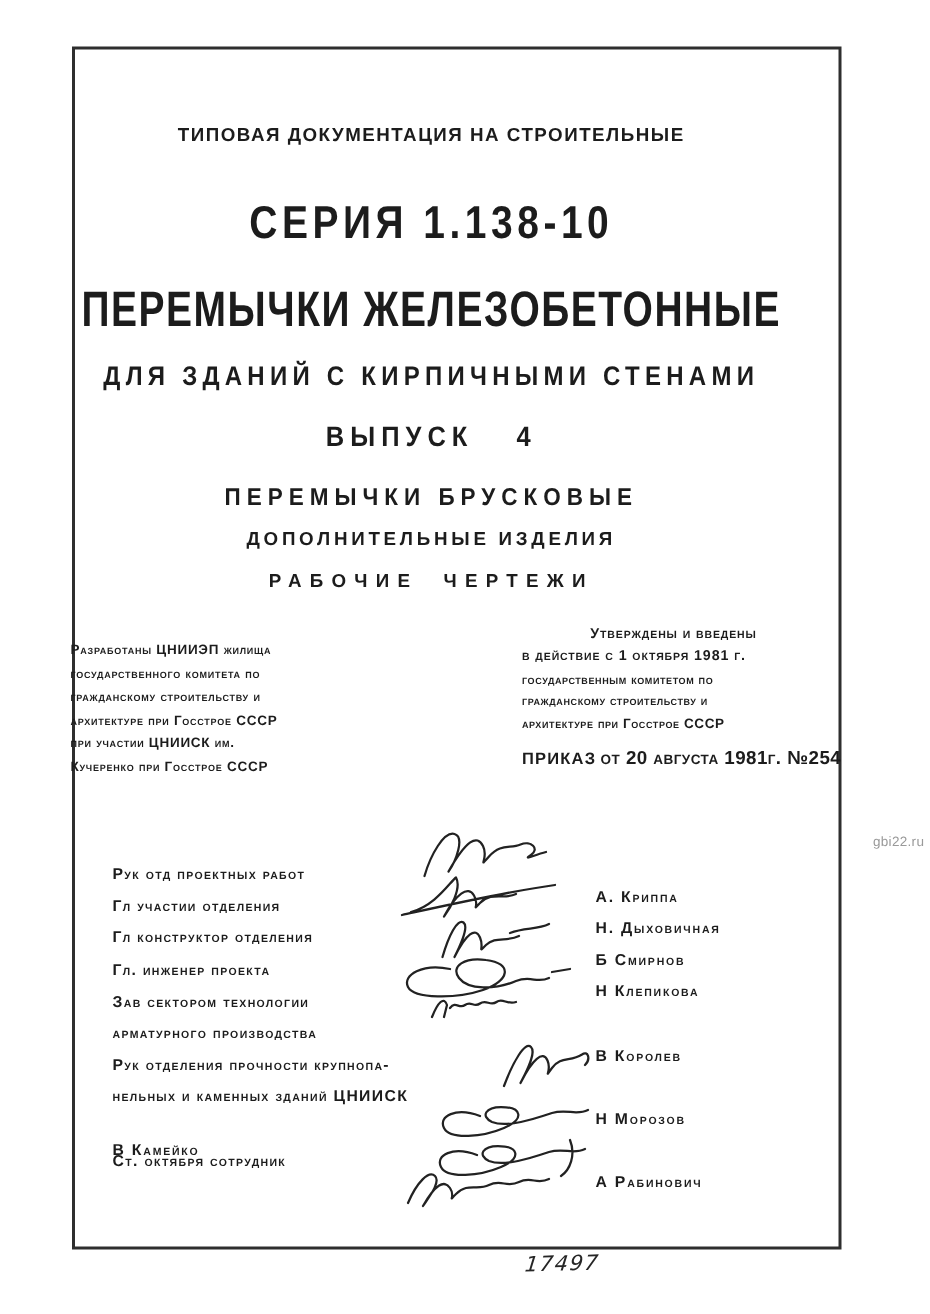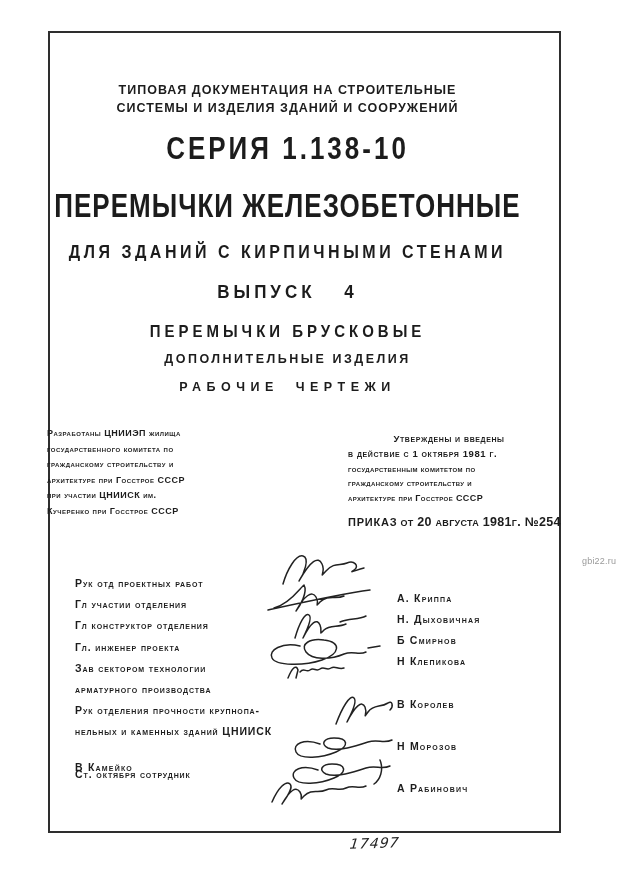--- a/index.html
+++ b/index.html
@@ -19,21 +19,21 @@
   .issue { font-size:17px; letter-spacing:4px; word-spacing:20px; transform:scaleY(1.1); }
   .product { font-size:15px; letter-spacing:4px; transform:scaleY(1.08); }
   .extra { font-size:12.5px; letter-spacing:2.5px; }
   .drawings { font-size:12.5px; letter-spacing:5.5px; word-spacing:8px; }
   .sc { font-variant:small-caps; }
   .devblock {
     position:absolute; left:47px; top:426px; width:195px;
     font-size:9px; font-weight:bold; letter-spacing:.5px; line-height:15.5px;
   }
   .apblock {
-    position:absolute; left:348px; top:432px; width:202px;
+    position:absolute; left:348px; top:416px; width:202px;
     font-size:9px; font-weight:bold; letter-spacing:.4px; line-height:14.8px;
   }
   .apbold1 { font-size:9.5px; text-align:center; letter-spacing:.6px; }
   .apbold2 { font-size:9.5px; letter-spacing:.6px; }
   .orderline { margin-top:8px; white-space:nowrap; }
   .orderlabel { font-size:15px; letter-spacing:.8px; }
   .ordervalue { font-size:12.5px; letter-spacing:.3px; font-weight:bold; }
   .signtable { position:absolute; left:75px; top:565px; width:440px; }
   .srow { display:flex; height:21.2px; align-items:center; }
   .srole {
@@ -54,21 +54,20 @@
   }
 </style>
 </head>
 <body>
 
 <div id="canvas">
 
   <div class="frame"></div>
 
   <div class="ctr hdr" style="top:83px;">ТИПОВАЯ ДОКУМЕНТАЦИЯ НА СТРОИТЕЛЬНЫЕ</div>
-  <div class="ctr hdr" style="top:101px;">СИСТЕМЫ И ИЗДЕЛИЯ ЗДАНИЙ И СООРУЖЕНИЙ</div>
 
   <div class="ctr series" style="top:133px;">СЕРИЯ 1.138-10</div>
 
   <div class="ctr title" style="top:191px;">ПЕРЕМЫЧКИ ЖЕЛЕЗОБЕТОННЫЕ</div>
 
   <div class="ctr subtitle" style="top:243px;">ДЛЯ ЗДАНИЙ С КИРПИЧНЫМИ СТЕНАМИ</div>
 
   <div class="ctr issue" style="top:282px;">ВЫПУСК 4</div>
 
   <div class="ctr product" style="top:323px;">ПЕРЕМЫЧКИ БРУСКОВЫЕ</div>

